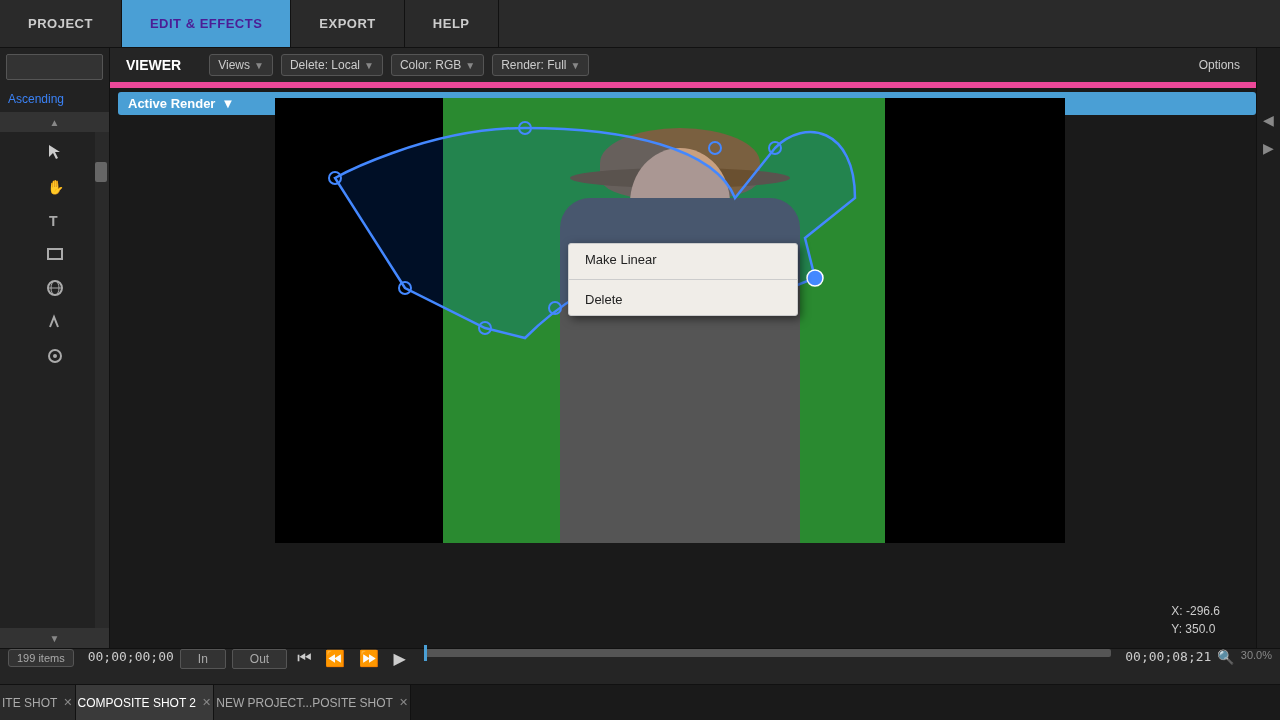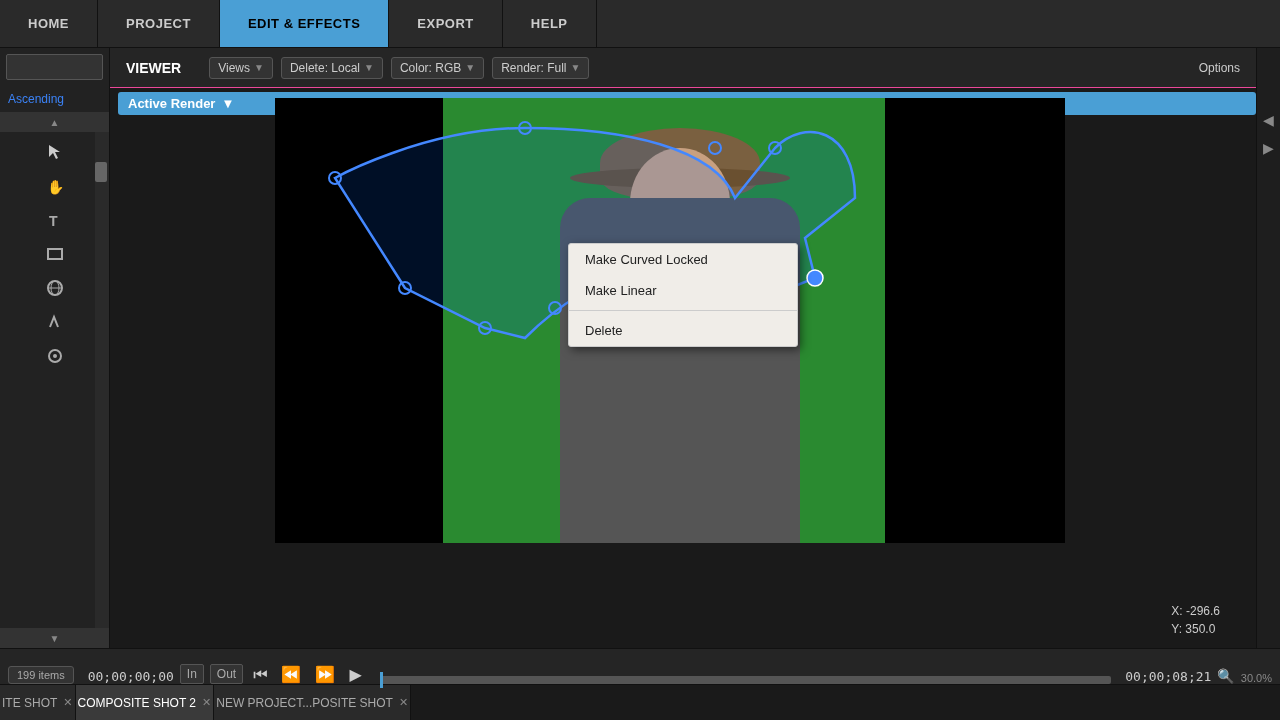--- a/index.html
+++ b/index.html
@@ -26,21 +26,21 @@
       justify-content: center;
       padding: 0 28px;
       color: #ccc;
       font-size: 13px;
       font-weight: bold;
       letter-spacing: 0.5px;
       cursor: pointer;
       border-right: 1px solid #111;
       text-transform: uppercase;
     }
-    .nav-item.active { background: #4a9fd5; color: #000000; }
+    .nav-item.active { background: #4a9fd5; color: #4c1d95; }
 
     
     #main-layout {
       display: flex;
       height: calc(720px - 48px - 36px - 36px);
     }
 
     
     #left-sidebar {
       width: 110px;
@@ -109,21 +109,21 @@
       flex: 1;
       display: flex;
       flex-direction: column;
       background: #1a1a1a;
     }
     #viewer-toolbar {
       display: flex;
       align-items: center;
       height: 40px;
       background: #252525;
-      border-bottom: 1px solid #ec4899;
+      border-bottom: 6px solid #ec4899;
       padding: 0 8px;
       gap: 8px;
     }
     #viewer-label {
       color: #fff;
       font-size: 14px;
       font-weight: bold;
       margin-right: 12px;
       padding: 0 8px;
     }
@@ -314,42 +314,42 @@
       background: #ccc;
       margin: 4px 0;
     }
 
     
     #timeline-bar {
       height: 36px;
       background: #252525;
       border-top: 1px solid #111;
       display: flex;
-      align-items: flex-end;
+      align-items: flex-start;
       padding: 0 8px;
       gap: 6px;
     }
     #items-count {
       background: #333;
       color: #aaa;
       font-size: 11px;
       padding: 2px 8px;
       border-radius: 3px;
       border: 1px solid #555;
     }
     #timecode {
       color: #ccc;
       font-size: 13px;
       font-family: monospace;
       margin-left: 8px;
     }
     .tl-btn {
       color: #aaa;
       cursor: pointer;
-      padding: 2px 6px;
+      padding: 2px 17px;
       font-size: 12px;
       border: 1px solid #555;
       border-radius: 2px;
       background: #333;
     }
     .transport-btn {
       color: #ccc;
       cursor: pointer;
       font-size: 16px;
       padding: 0 4px;
@@ -411,21 +411,20 @@
     .tab-close {
       color: #888;
       font-size: 11px;
       cursor: pointer;
     }
   </style>
 </head>
 <body>
 
 <div id="top-nav">
-  <div class="nav-item">HOME</div>
   <div class="nav-item">PROJECT</div>
   <div class="nav-item active">EDIT &amp; EFFECTS</div>
   <div class="nav-item">EXPORT</div>
   <div class="nav-item">HELP</div>
 </div>
 
 <div id="main-layout">
 
   <div id="left-sidebar">
     <div id="search-box"></div>
@@ -543,21 +542,20 @@
           <circle cx="500" cy="50" r="6" fill="none" stroke="#4488ff" stroke-width="2"></circle>
           <circle cx="540" cy="180" r="8" fill="#4488ff" stroke="#fff" stroke-width="1.5"></circle>
           <circle cx="490" cy="200" r="6" fill="none" stroke="#4488ff" stroke-width="2"></circle>
           <circle cx="380" cy="170" r="6" fill="none" stroke="#4488ff" stroke-width="2"></circle>
           <circle cx="280" cy="210" r="6" fill="none" stroke="#4488ff" stroke-width="2"></circle>
           <circle cx="210" cy="230" r="6" fill="none" stroke="#4488ff" stroke-width="2"></circle>
         </svg>
       </div>
 
       <div id="context-menu">
-        <div class="ctx-item">Make Curved Locked</div>
         <div class="ctx-item">Make Linear</div>
         <div class="ctx-divider"></div>
         <div class="ctx-item">Delete</div>
       </div>
 
       <div id="coords">
         <div>X:  -296.6</div>
         <div>Y:  350.0</div>
       </div>
     </div>

